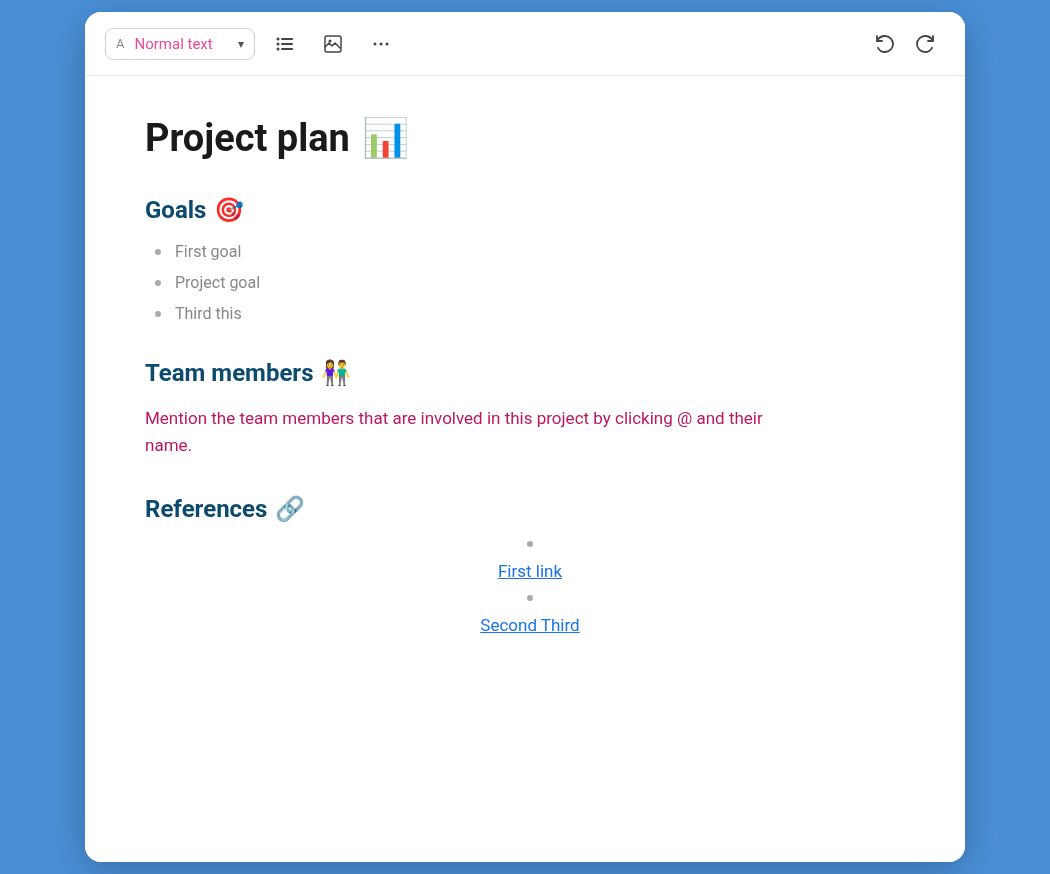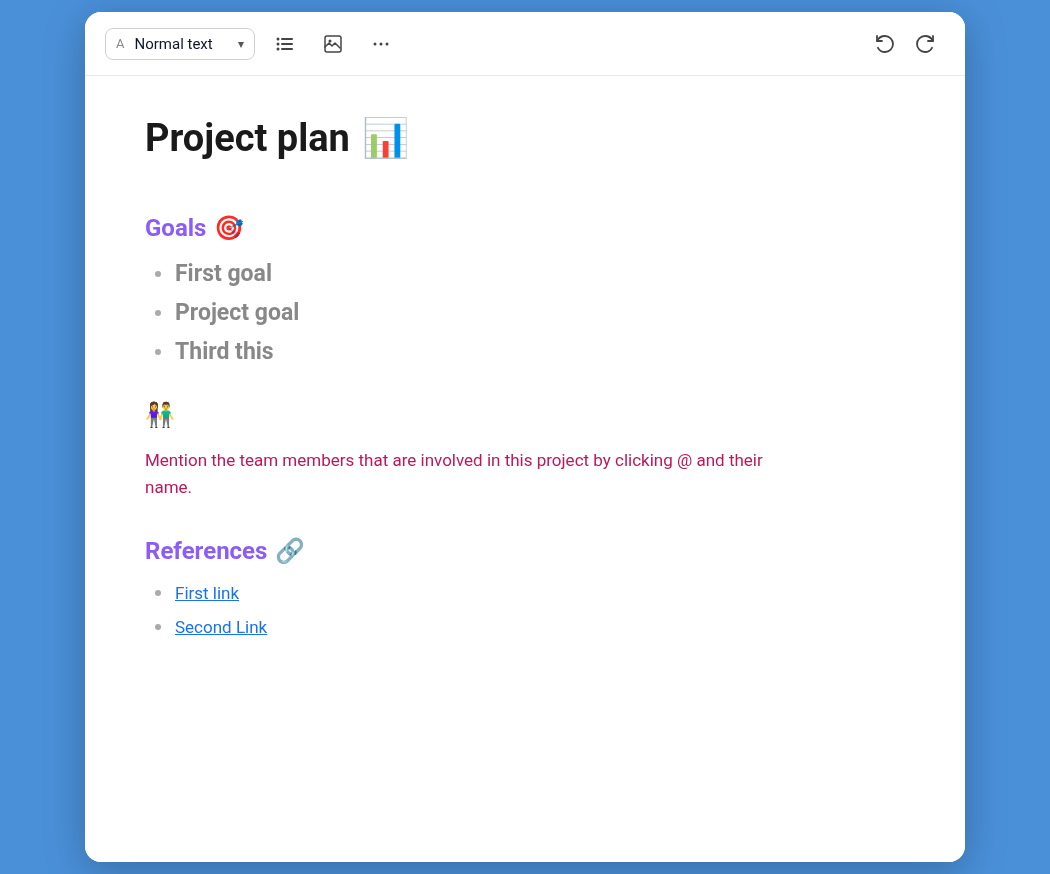--- a/index.html
+++ b/index.html
@@ -47,21 +47,21 @@
       border: 1px solid #d0d0d0;
       border-radius: 8px;
       padding: 6px 10px;
       cursor: pointer;
       background: white;
       min-width: 150px;
     }
 
     .text-style-label {
       font-size: 15px;
-      color: #0f172a;
+      color: #ec4899;
       flex: 1;
     }
 
     .text-style-a {
       font-size: 13px;
       color: #888;
       margin-right: 4px;
     }
 
     .chevron-icon {
@@ -95,50 +95,49 @@
       flex: 1;
       overflow-y: auto;
       padding: 40px 60px;
       background: #ffffff;
     }
 
     .doc-title {
       font-size: 38px;
       font-weight: 700;
       color: #1a1a1a;
-      margin-bottom: 54px;
+      margin-bottom: 36px;
       display: flex;
       align-items: center;
       gap: 12px;
     }
 
     .section-heading {
       font-size: 24px;
       font-weight: 700;
-      color: #8b5cf6;
+      color: #0c4a6e;
       margin-bottom: 18px;
       display: flex;
       align-items: center;
       gap: 8px;
     }
 
     .bullet-list {
       list-style: none;
       margin-bottom: 36px;
       padding-left: 10px;
     }
 
     .bullet-list li {
       display: flex;
       align-items: center;
       gap: 14px;
-      font-size: 23px;
+      font-size: 16px;
       color: #888;
       margin-bottom: 12px;
-      font-weight: bold;
     }
 
     .bullet-dot {
       width: 6px;
       height: 6px;
       background: #aaa;
       border-radius: 50%;
       flex-shrink: 0;
     }
 
@@ -147,20 +146,21 @@
       padding-left: 10px;
       margin-bottom: 20px;
     }
 
     .link-list li {
       display: flex;
       align-items: center;
       gap: 14px;
       font-size: 17px;
       margin-bottom: 14px;
+      flex-direction: column;
     }
 
     .link-list li a {
       color: #1a73e8;
       text-decoration: underline;
       cursor: pointer;
     }
 
     .team-desc {
       font-size: 17px;
@@ -250,36 +250,37 @@
         </li>
         <li>
           <span class="bullet-dot"></span>
           <span>Third this</span>
         </li>
       </ul>
     </div>
 
     <div>
       <div class="section-heading">
+        <span>Team members</span>
         <span>👫</span>
       </div>
       <p class="team-desc">Mention the team members that are involved in this project by clicking @ and their name.</p>
     </div>
 
     <div>
       <div class="section-heading">
         <span>References</span>
         <span>🔗</span>
       </div>
       <ul class="link-list">
         <li>
           <span class="bullet-dot"></span>
           <a href="#">First link</a>
         </li>
         <li>
           <span class="bullet-dot"></span>
-          <a href="#">Second Link</a>
+          <a href="#">Second Third</a>
         </li>
       </ul>
     </div>
 
   </div>
 </div>
 
 </body></html>

